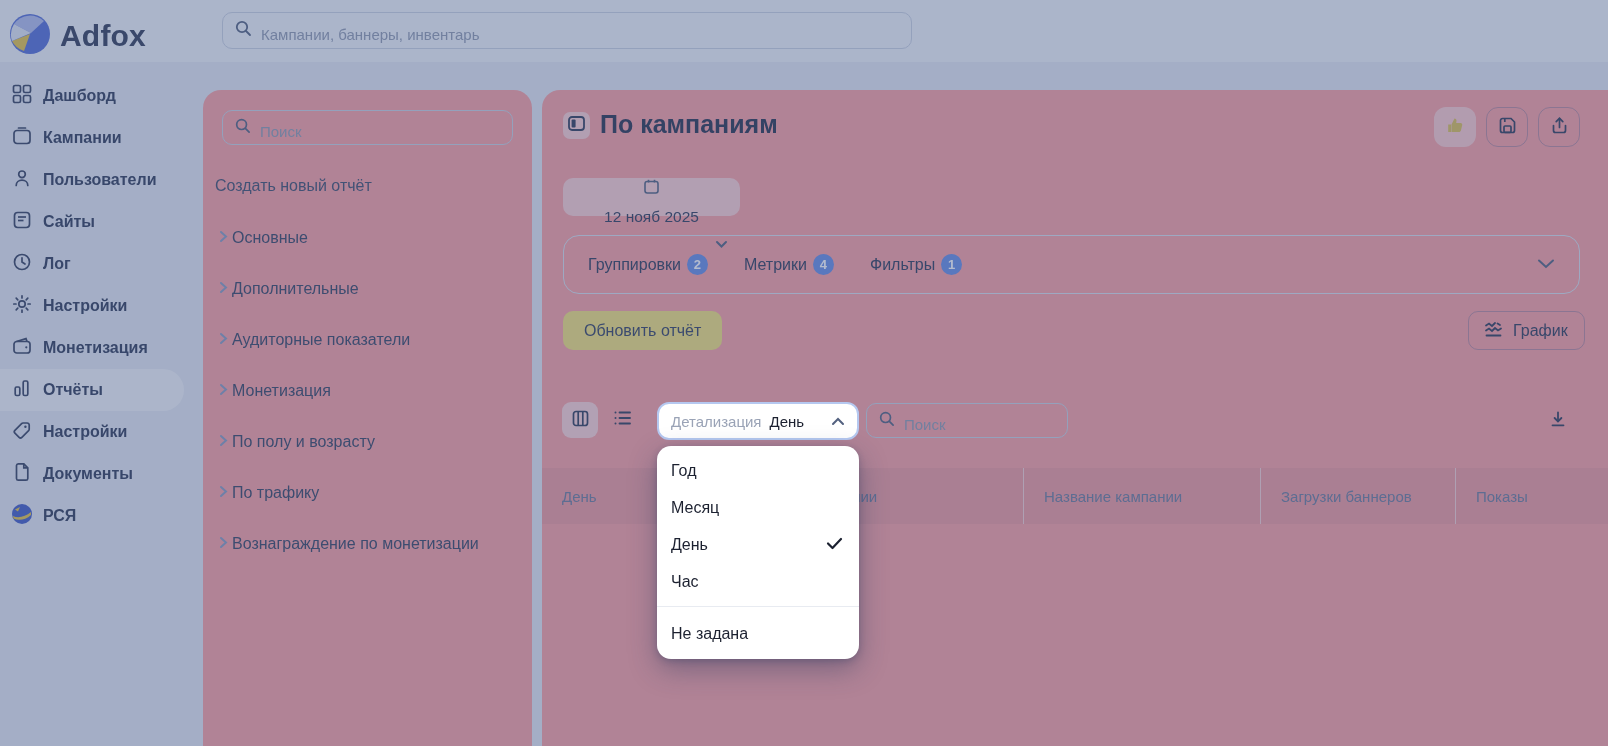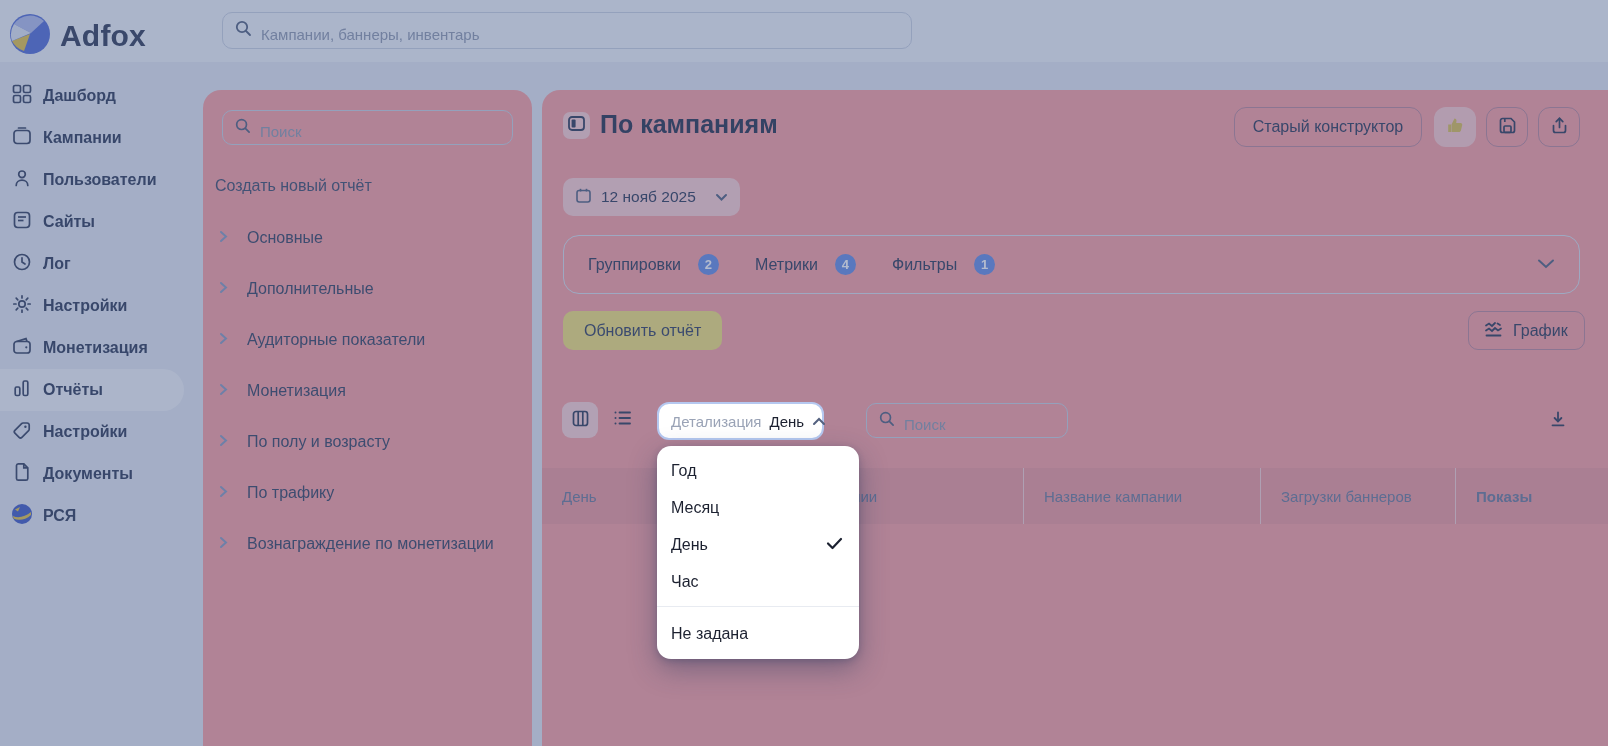--- a/index.html
+++ b/index.html
@@ -21,56 +21,56 @@
   .nav-item { display:flex; align-items:center; gap:11px; height:42px; padding-left:12px; color:#39445f; font-size:16px; font-weight:600; cursor:pointer; }
   .nav-item.active { background:rgba(255,255,255,.55); border-radius:0 22px 22px 0; width:184px; }
   .nav-item svg { flex:0 0 auto; }
 
   
   .card { background:#fca5a5; }
   .panel2 { left:203px; top:90px; width:329px; height:656px; border-radius:18px 18px 0 0; }
   .maincard { left:542px; top:90px; width:1066px; height:656px; border-radius:18px 0 0 0; }
 
   .create-new { font-size:16px; color:#4a5671; cursor:pointer; }
-  .group-item { display:flex; align-items:center; gap:17px; height:51px; padding-left:14px; font-size:16px; color:#414d68; cursor:pointer; }
+  .group-item { display:flex; align-items:center; gap:2px; height:51px; padding-left:14px; font-size:16px; color:#414d68; cursor:pointer; }
 
   
   .page-title { font-size:25px; font-weight:700; color:#323d55; }
   .icon-chip { width:27px; height:27px; background:rgba(255,255,255,.5); border-radius:7px; display:flex; align-items:center; justify-content:center; }
   .ghost-btn { display:flex; align-items:center; justify-content:center; border:1.5px solid rgba(92,108,148,.38); border-radius:12px; background:transparent; cursor:pointer; color:#39445f; font-size:16px; }
   .ghost-btn.nofr { border-color:transparent; background:rgba(255,255,255,.45); }
 
   
-  .pill { background:rgba(255,255,255,.5); border-radius:10px; display:flex; align-items:center; cursor:pointer; }
+  .pill { background:rgba(255,255,255,.5); border-radius:10px; display:flex; align-items:center; cursor:pointer;flex-direction:column; }
   .ranges { background:rgba(255,255,255,.35); border-radius:10px; display:flex; align-items:center; padding:0 4px; }
   .range-item { padding:0 13px; height:30px; display:flex; align-items:center; font-size:15.5px; color:#3c4864; border-radius:8px; cursor:pointer; white-space:nowrap; }
   .range-item.selected { background:rgba(255,255,255,.85); height:32px; }
 
   
   .config-bar { border:1px solid #dde3ec; border-radius:16px; display:flex; align-items:center; padding:0 24px; gap:36px; }
-  .config-tab { display:flex; align-items:center; gap:17px; font-size:16px; color:#39445f; cursor:pointer; }
+  .config-tab { display:flex; align-items:center; gap:6px; font-size:16px; color:#39445f; cursor:pointer; }
   .badge { width:21px; height:21px; border-radius:50%; background:#6e93e6; color:#fff; font-size:13px; font-weight:700; display:flex; align-items:center; justify-content:center; }
 
   .refresh-btn { background:#f5e47e; border:none; border-radius:10px; padding:0 21px; height:39px; font-size:16px; color:#3e4a66; cursor:pointer; }
   .chart-btn { height:39px; gap:9px; padding:0 16px; border-radius:10px; }
 
   
   .tool-chip { width:36px; height:36px; border-radius:9px; display:flex; align-items:center; justify-content:center; cursor:pointer; }
   .tool-chip.selected { background:rgba(255,255,255,.55); }
 
   
   .thead { left:542px; top:468px; width:1066px; height:56px; background:rgba(47,66,106,.055); display:flex; }
   .th { display:flex; align-items:center; padding-left:20px; font-size:15px; color:#74819e; border-left:1px solid rgba(255,255,255,.55); }
   .th:first-child { border-left:none; }
 
   
   .overlay { left:0; top:0; width:1608px; height:746px; background:rgba(56,77,126,.38); z-index:50; pointer-events:none; }
 
   
-  .detail-trigger { left:657px; top:402px; width:167px; height:38px; z-index:60; background:#fff; border:2px solid #b5c8f0; border-radius:12px; display:flex; align-items:center; padding:8px 12px; gap:8px; cursor:pointer; }
+  .detail-trigger { left:657px; top:402px; width:202px; height:38px; z-index:60; background:#fff; border:2px solid #b5c8f0; border-radius:12px; display:flex; align-items:center; padding:8px 12px; gap:8px; cursor:pointer; }
   .detail-label { color:#9aa3b6; font-size:15px; }
   .detail-value { color:#1c2130; font-size:15px; }
   .detail-menu { left:657px; top:446px; width:202px; z-index:60; background:#fff; border-radius:14px; box-shadow:0 10px 28px rgba(35,52,90,.40), 0 2px 6px rgba(35,52,90,.25); padding:6px 0 5px 0; }
   .menu-item { height:37px; display:flex; align-items:center; justify-content:space-between; padding:0 16px 0 14px; font-size:16px; color:#1c2130; cursor:pointer; }
   .menu-divider { height:1px; background:#e8ebf1; margin:6px 0; }
   .menu-item.unset { height:41px; }
 </style>
 </head>
 <body>
 
@@ -245,21 +245,20 @@
   <div class="abs card maincard">
 
     <div class="abs icon-chip" style="left:21px;top:22px;">
       <span><svg width="17" height="15" viewBox="0 0 17 15">
             <rect x="1" y="1" width="15" height="13" rx="3" fill="none" stroke="#39445e" stroke-width="1.8"></rect>
             <rect x="3.6" y="3.6" width="4" height="7.8" rx="1" fill="#39445e"></rect>
           </svg></span>
     </div>
     <div class="abs page-title" style="left:58px;top:20px;">По кампаниям</div>
 
-    <button class="abs ghost-btn" style="left:692px;top:17px;width:188px;height:40px;">Старый конструктор</button>
     <button class="abs ghost-btn nofr" style="left:892px;top:17px;width:42px;height:40px;">
       <span><svg width="19" height="19" viewBox="0 0 19 19">
             <path d="M5.5,8.5 L8.5,2.5 C9.6,2.5 10.5,3.4 10.5,4.5 L10.2,7 L14.6,7 C15.7,7 16.5,8 16.2,9.1 L14.9,14.4 C14.7,15.3 13.9,15.9 13,15.9 L5.5,15.9 Z M2.2,8.5 L5,8.5 L5,15.9 L2.2,15.9 Z" fill="#dfc35c"></path>
           </svg></span>
     </button>
     <button class="abs ghost-btn" style="left:944px;top:17px;width:42px;height:40px;">
       <span><svg width="19" height="19" viewBox="0 0 19 19" fill="none" stroke="#39445e" stroke-width="1.7">
             <path d="M2.5,4.5 A2,2 0 0 1 4.5,2.5 L13,2.5 L16.5,6 L16.5,14.5 A2,2 0 0 1 14.5,16.5 L4.5,16.5 A2,2 0 0 1 2.5,14.5 Z"></path>
             <rect x="6" y="10" width="7" height="6.3" rx="1"></rect>
             <line x1="6.8" y1="2.7" x2="6.8" y2="6"></line>
@@ -346,21 +345,21 @@
             <line x1="3.5" y1="15.3" x2="14.5" y2="15.3"></line>
           </svg></span>
     </div>
   </div>
 
   <div class="abs thead">
     <div class="th" style="width:228px;">День</div>
     <div class="th" style="width:253px;">ID кампании</div>
     <div class="th" style="width:237px;">Название кампании</div>
     <div class="th" style="width:195px;">Загрузки баннеров</div>
-    <div class="th" style="width:153px;font-weight:bold;">Показы</div>
+    <div class="th" style="width:153px;">Показы</div>
   </div>
 
   <div class="abs overlay"></div>
 
   <div class="abs detail-trigger">
     <span class="detail-label">Детализация</span>
     <span class="detail-value">День</span>
     <span style="margin-left:auto;"><svg width="14" height="9" viewBox="0 0 14 9" fill="none" stroke="#53617f" stroke-width="2" stroke-linecap="round">
           <path d="M2,7 L7,2 L12,7"></path>
         </svg></span>

